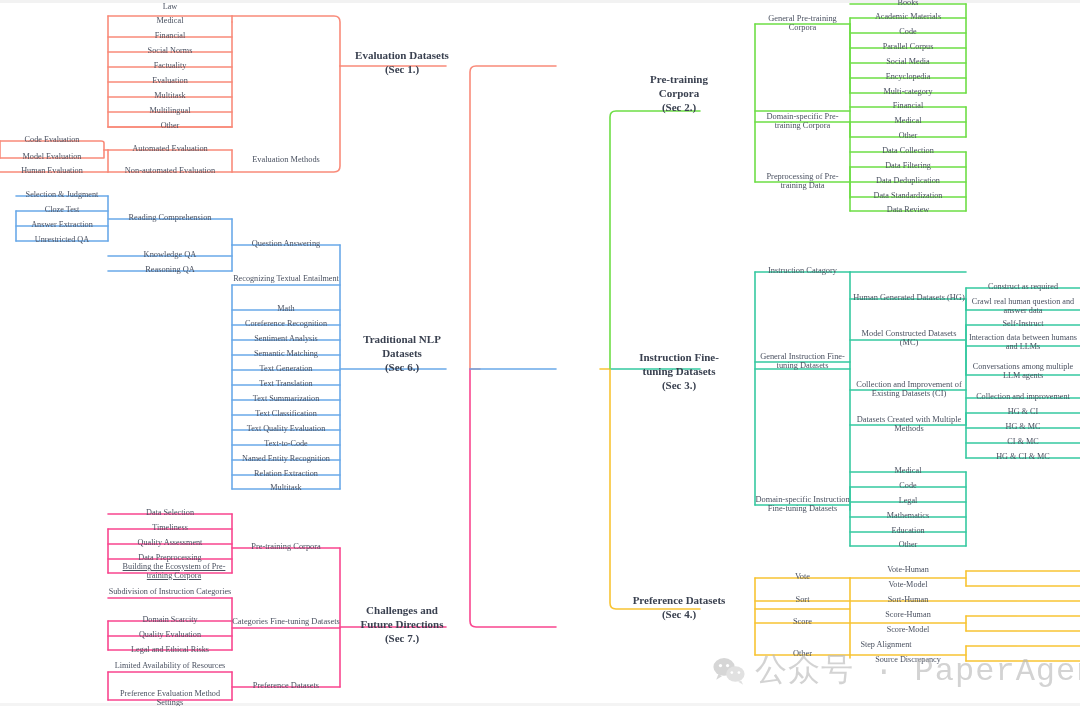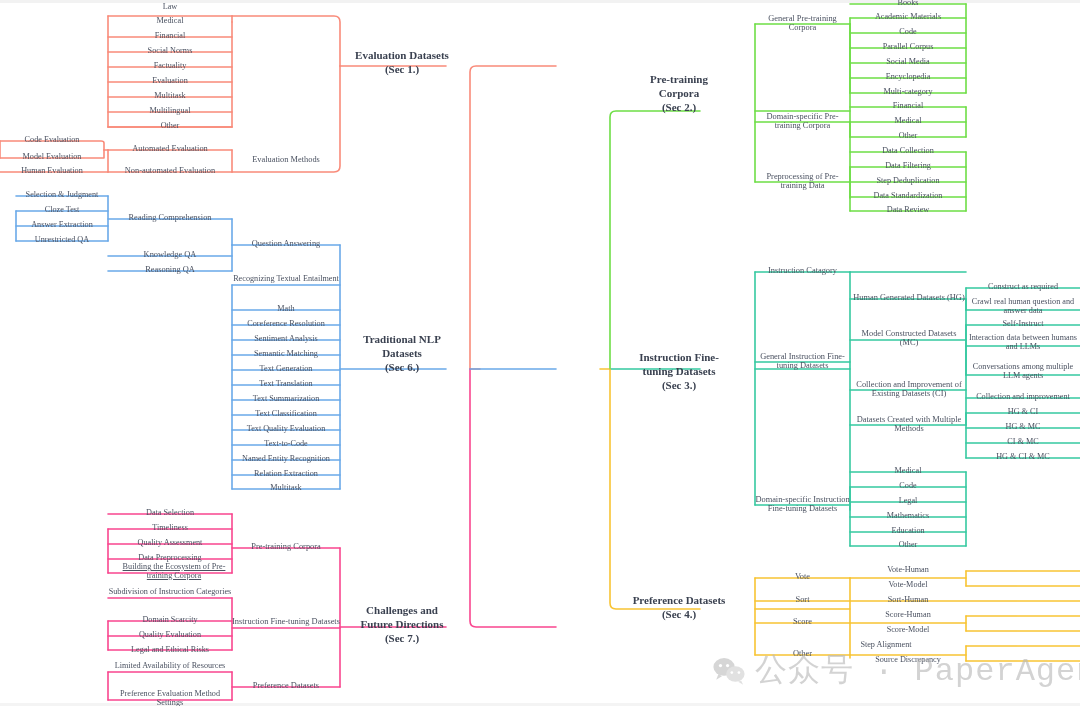--- a/index.html
+++ b/index.html
@@ -340,21 +340,21 @@
   <div class="node leaf" style="left:16px; top:221px; width:92px;">Answer Extraction</div>
   <div class="node leaf" style="left:16px; top:236px; width:92px;">Unrestricted QA</div>
 
   <div class="node mid" style="left:108px; top:214px; width:124px;">Reading Comprehension</div>
   <div class="node mid" style="left:108px; top:251px; width:124px;">Knowledge QA</div>
   <div class="node mid" style="left:108px; top:266px; width:124px;">Reasoning QA</div>
   <div class="node mid" style="left:232px; top:240px; width:108px;">Question Answering</div>
 
   <div class="node leaf" style="left:232px; top:275px; width:108px;">Recognizing Textual Entailment</div>
   <div class="node leaf" style="left:232px; top:305px; width:108px;">Math</div>
-  <div class="node leaf" style="left:232px; top:320px; width:108px;">Coreference Resolution</div>
+  <div class="node leaf" style="left:232px; top:320px; width:108px;">Coreference Recognition</div>
   <div class="node leaf" style="left:232px; top:335px; width:108px;">Sentiment Analysis</div>
   <div class="node leaf" style="left:232px; top:350px; width:108px;">Semantic Matching</div>
   <div class="node leaf" style="left:232px; top:365px; width:108px;">Text Generation</div>
   <div class="node leaf" style="left:232px; top:380px; width:108px;">Text Translation</div>
   <div class="node leaf" style="left:232px; top:395px; width:108px;">Text Summarization</div>
   <div class="node leaf" style="left:232px; top:410px; width:108px;">Text Classification</div>
   <div class="node leaf" style="left:232px; top:425px; width:108px;">Text Quality Evaluation</div>
   <div class="node leaf" style="left:232px; top:440px; width:108px;">Text-to-Code</div>
   <div class="node leaf" style="left:232px; top:455px; width:108px;">Named Entity Recognition</div>
   <div class="node leaf" style="left:232px; top:470px; width:108px;">Relation Extraction</div>
@@ -364,21 +364,21 @@
   <div class="node leaf" style="left:108px; top:524px; width:124px;">Timeliness</div>
   <div class="node leaf" style="left:108px; top:539px; width:124px;">Quality Assessment</div>
   <div class="node leaf" style="left:108px; top:554px; width:124px;">Data Preprocessing</div>
   <div class="node leaf" style="left:112px; top:563px; width:124px;text-decoration:underline;">Building the Ecosystem of Pre-training Corpora</div>
   <div class="node mid" style="left:232px; top:543px; width:108px;">Pre-training Corpora</div>
 
   <div class="node leaf" style="left:108px; top:588px; width:124px;">Subdivision of Instruction Categories</div>
   <div class="node leaf" style="left:108px; top:616px; width:124px;">Domain Scarcity</div>
   <div class="node leaf" style="left:108px; top:631px; width:124px;">Quality Evaluation</div>
   <div class="node leaf" style="left:108px; top:646px; width:124px;">Legal and Ethical Risks</div>
-  <div class="node mid" style="left:232px; top:618px; width:108px;">Instruction Fine-tuning Datasets</div>
+  <div class="node mid" style="left:232px; top:618px; width:108px;">Categories Fine-tuning Datasets</div>
 
   <div class="node leaf" style="left:108px; top:662px; width:124px;">Limited Availability of Resources</div>
   <div class="node leaf" style="left:108px; top:690px; width:124px;">Preference Evaluation Method Settings</div>
   <div class="node mid" style="left:232px; top:682px; width:108px;">Preference Datasets</div>
 
   <div class="node mid" style="left:755px; top:15px; width:95px;">General Pre-training Corpora</div>
   <div class="node mid" style="left:755px; top:113px; width:95px;">Domain-specific Pre-training Corpora</div>
   <div class="node mid" style="left:755px; top:173px; width:95px;">Preprocessing of Pre-training Data</div>
 
   <div class="node leaf" style="left:850px; top:-1px; width:116px;">Books</div>
@@ -386,21 +386,21 @@
   <div class="node leaf" style="left:850px; top:28px; width:116px;">Code</div>
   <div class="node leaf" style="left:850px; top:43px; width:116px;">Parallel Corpus</div>
   <div class="node leaf" style="left:850px; top:58px; width:116px;">Social Media</div>
   <div class="node leaf" style="left:850px; top:73px; width:116px;">Encyclopedia</div>
   <div class="node leaf" style="left:850px; top:88px; width:116px;">Multi-category</div>
   <div class="node leaf" style="left:850px; top:102px; width:116px;">Financial</div>
   <div class="node leaf" style="left:850px; top:117px; width:116px;">Medical</div>
   <div class="node leaf" style="left:850px; top:132px; width:116px;">Other</div>
   <div class="node leaf" style="left:850px; top:147px; width:116px;">Data Collection</div>
   <div class="node leaf" style="left:850px; top:162px; width:116px;">Data Filtering</div>
-  <div class="node leaf" style="left:850px; top:177px; width:116px;">Step Deduplication</div>
+  <div class="node leaf" style="left:850px; top:177px; width:116px;">Data Deduplication</div>
   <div class="node leaf" style="left:850px; top:192px; width:116px;">Data Standardization</div>
   <div class="node leaf" style="left:850px; top:206px; width:116px;">Data Review</div>
 
   <div class="node mid" style="left:755px; top:267px; width:95px;">Instruction Catagory</div>
   <div class="node mid" style="left:755px; top:353px; width:95px;">General Instruction Fine-tuning Datasets</div>
   <div class="node mid" style="left:755px; top:496px; width:95px;">Domain-specific Instruction Fine-tuning Datasets</div>
 
 
   <div class="node mid" style="left:852px; top:294px; width:114px;">Human Generated Datasets (HG)</div>
   <div class="node mid" style="left:852px; top:330px; width:114px;">Model Constructed Datasets (MC)</div>

